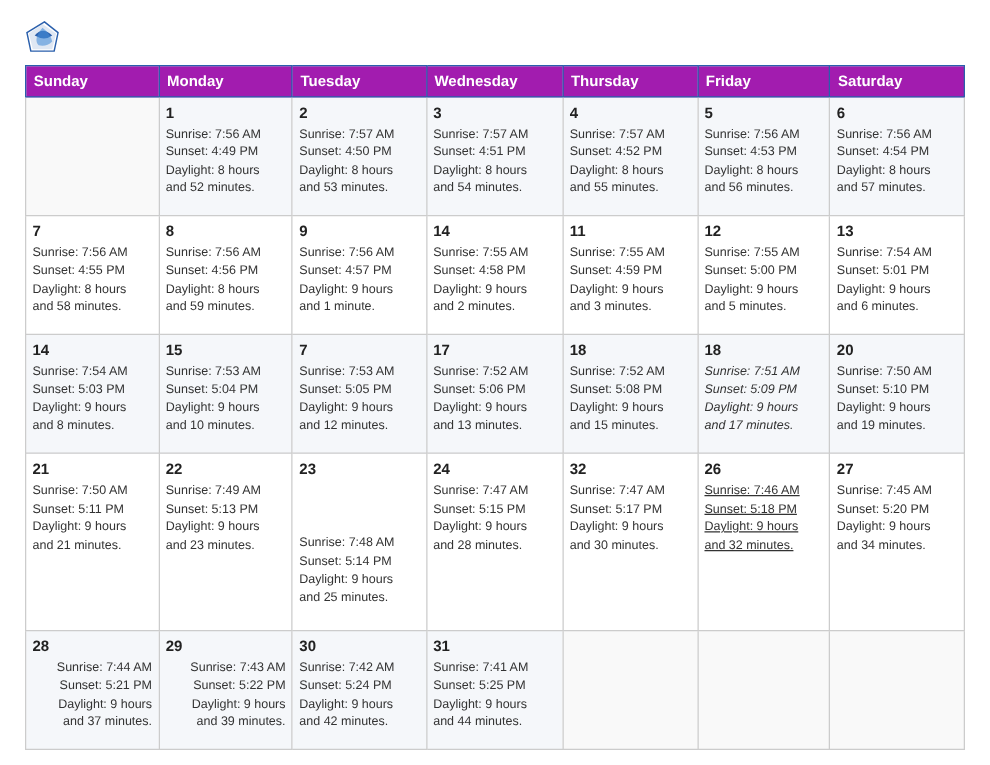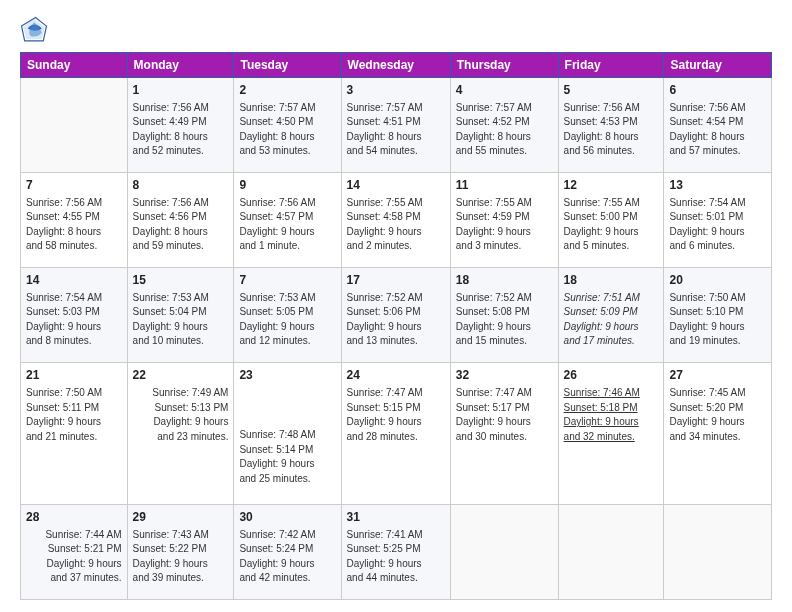--- a/index.html
+++ b/index.html
@@ -284,21 +284,21 @@
         <tr>
           <td>
             <span class="day-num">21</span>
             <div class="day-detail" style="white-space: pre-line;">Sunrise: 7:50 AM
 Sunset: 5:11 PM
 Daylight: 9 hours
 and 21 minutes.</div>
           </td>
           <td>
             <span class="day-num">22</span>
-            <div class="day-detail" style="white-space: pre-line; text-align: right;">Sunrise: 7:49 AM
+            <div class="day-detail" style="white-space: pre-line;">Sunrise: 7:49 AM
 Sunset: 5:13 PM
 Daylight: 9 hours
 and 23 minutes.</div>
           </td>
           <td>
             <span class="day-num">23</span>
             <div class="day-detail" style="white-space: pre-line; margin-top: 44px;">Sunrise: 7:48 AM
 Sunset: 5:14 PM
 Daylight: 9 hours
 and 25 minutes.</div>
@@ -335,21 +335,21 @@
         <tr>
           <td>
             <span class="day-num">28</span>
             <div class="day-detail" style="white-space: pre-line; text-align: right;">Sunrise: 7:44 AM
 Sunset: 5:21 PM
 Daylight: 9 hours
 and 37 minutes.</div>
           </td>
           <td>
             <span class="day-num">29</span>
-            <div class="day-detail" style="white-space: pre-line;">Sunrise: 7:43 AM
+            <div class="day-detail" style="white-space: pre-line; text-align: right;">Sunrise: 7:43 AM
 Sunset: 5:22 PM
 Daylight: 9 hours
 and 39 minutes.</div>
           </td>
           <td>
             <span class="day-num">30</span>
             <div class="day-detail" style="white-space: pre-line;">Sunrise: 7:42 AM
 Sunset: 5:24 PM
 Daylight: 9 hours
 and 42 minutes.</div>

